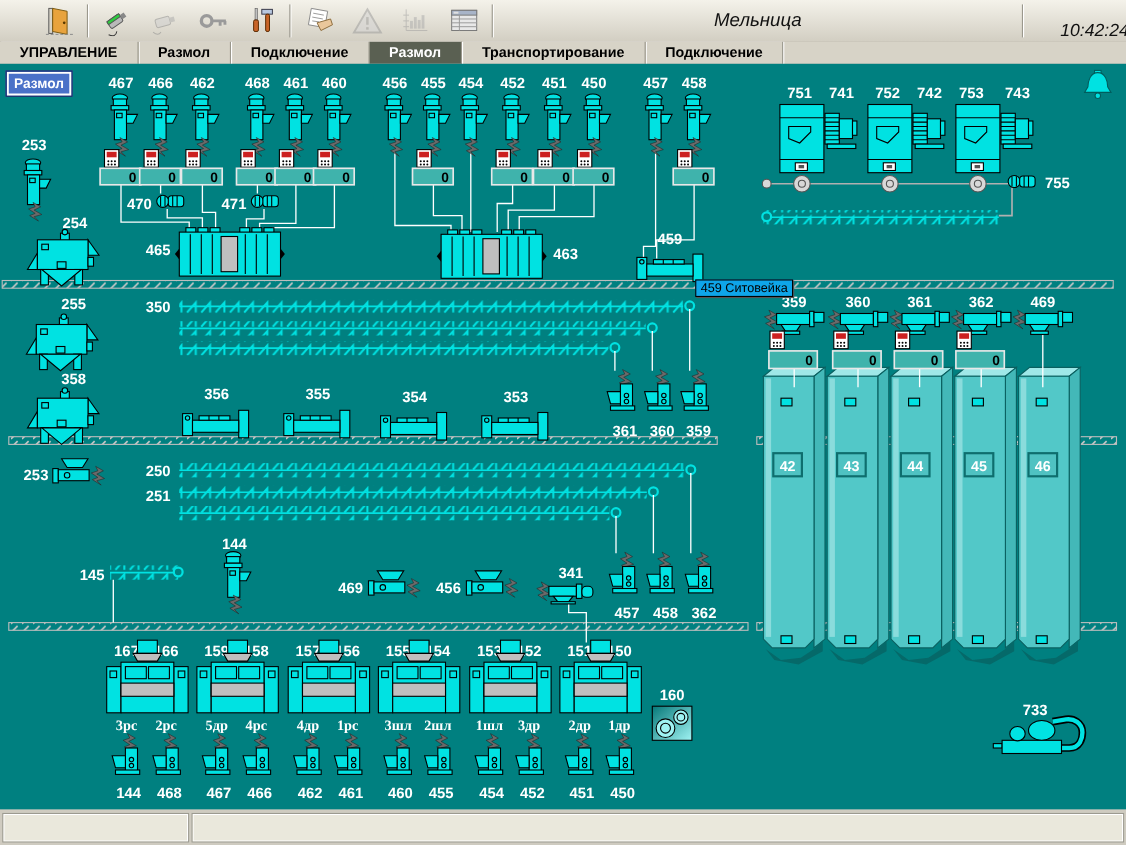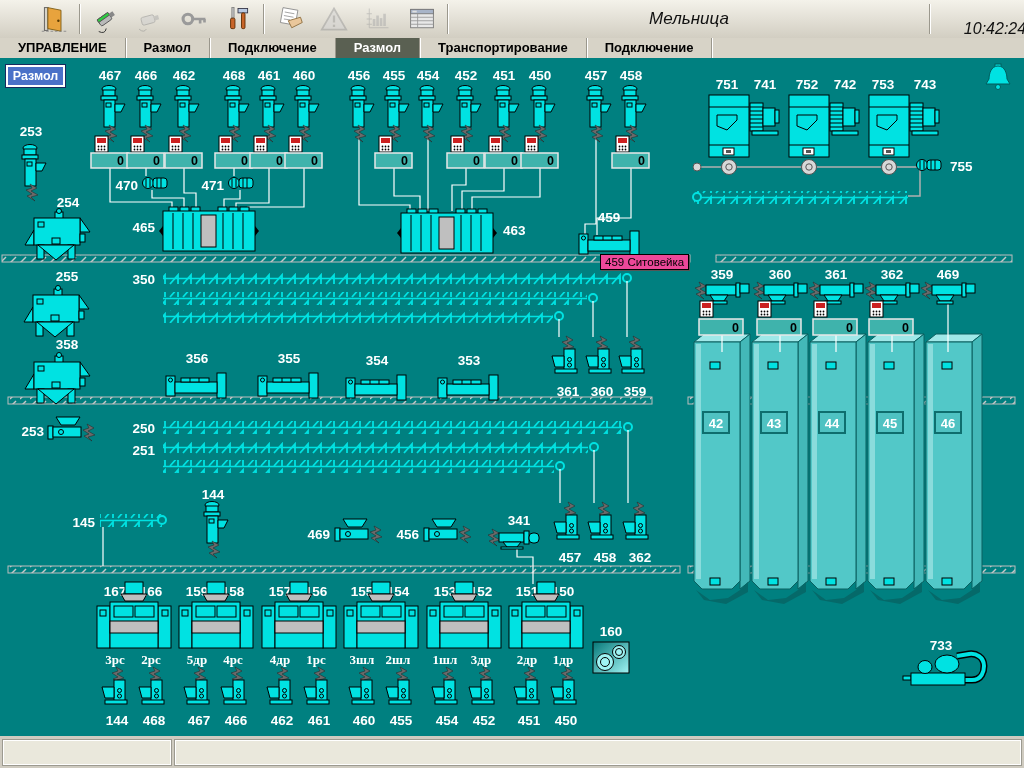--- a/index.html
+++ b/index.html
@@ -29,21 +29,21 @@
   .wire{fill:none;stroke:#fff;stroke-width:1.2;}
   .gwire{fill:none;stroke:#B0B0B0;stroke-width:1.5;}
   .disp{fill:#3FB3AC;stroke:#E8E8E8;stroke-width:1.5;}
   .conv{fill:url(#hatch);stroke:#BDBDBD;stroke-width:1;}
   .aug{fill:url(#augp);}
   .augline{stroke:#00E2E2;stroke-width:1.5;}
   .acirc{fill:#008080;stroke:#00E2E2;stroke-width:2;}
   #pagebtn{position:absolute;left:5px;top:6px;width:59px;height:22px;background:#4A71C8;
     border:1px solid #16295f;box-shadow:inset 0 0 0 2px #fff;color:#fff;font-weight:bold;
     font-size:12.5px;display:flex;align-items:center;justify-content:center;}
-  #tooltip{position:absolute;left:600px;top:196px;background:#ec4899;border:1px solid #000;
+  #tooltip{position:absolute;left:632px;top:196px;background:#0ea5e9;border:1px solid #000;
     box-shadow:1px 1px 0 #555;font-size:11.5px;color:#000;padding:1px 4px;white-space:nowrap;}
   #statusbar{position:absolute;left:0;top:736px;width:1024px;height:32px;background:#CFCBC0;}
   .panel{position:absolute;top:3px;height:25px;background:#EAE8DC;border:1px solid #9C9A90;
     box-shadow:inset 0 0 0 1px #fff;}
   .p1{left:2px;width:168px;}
   .p2{left:174px;width:846px;}
 </style>
 </head>
 <body>
 

